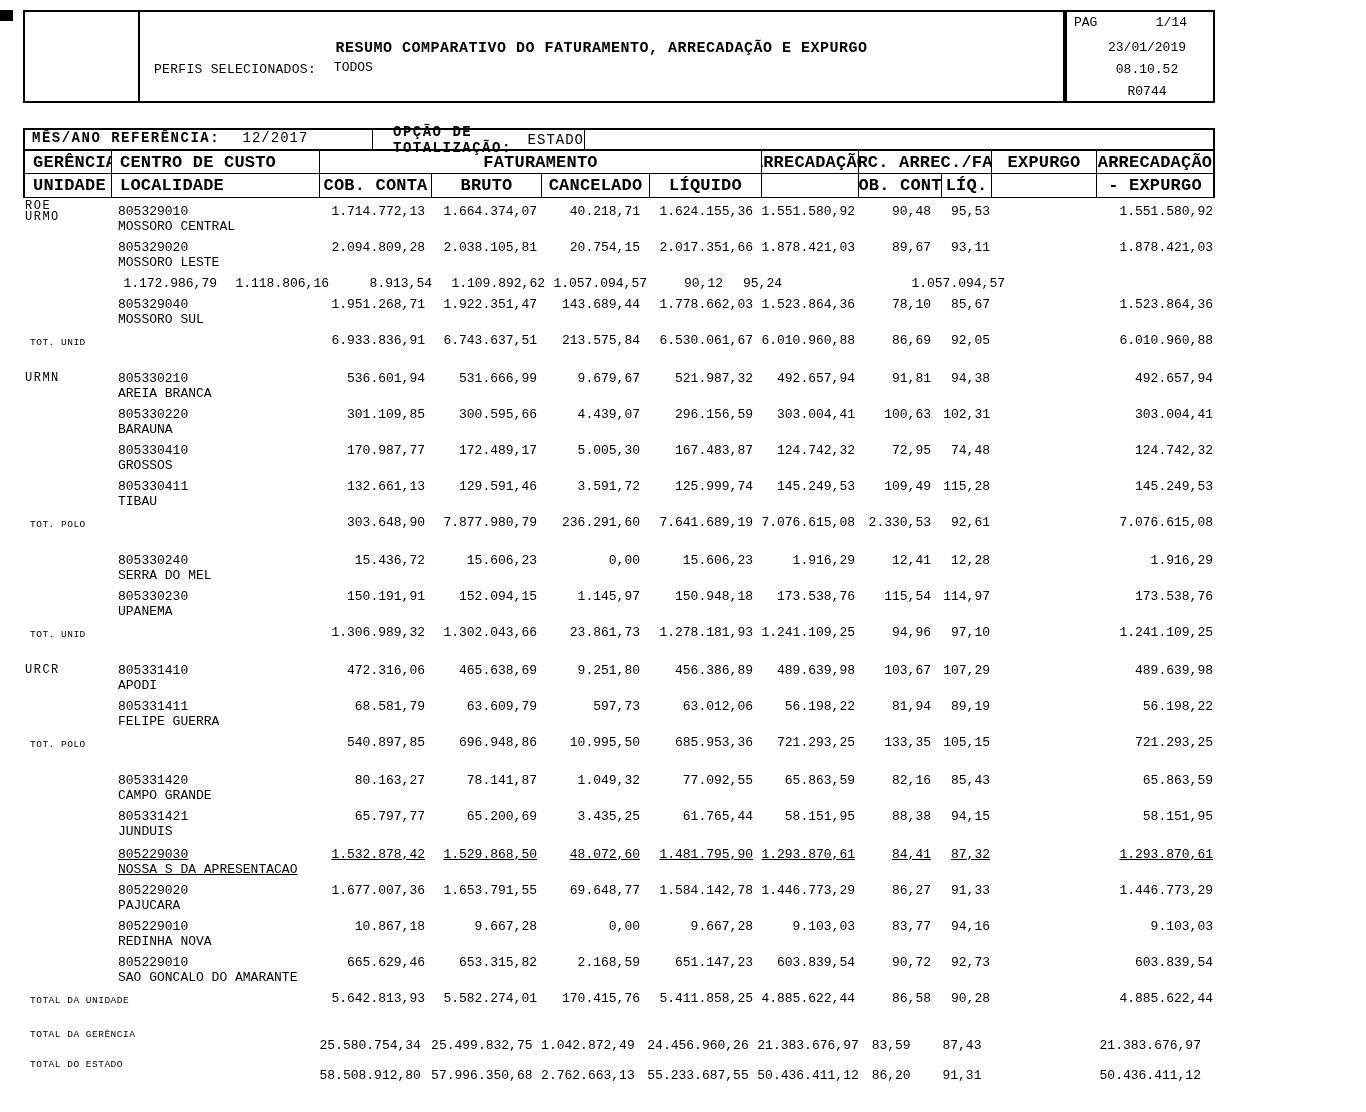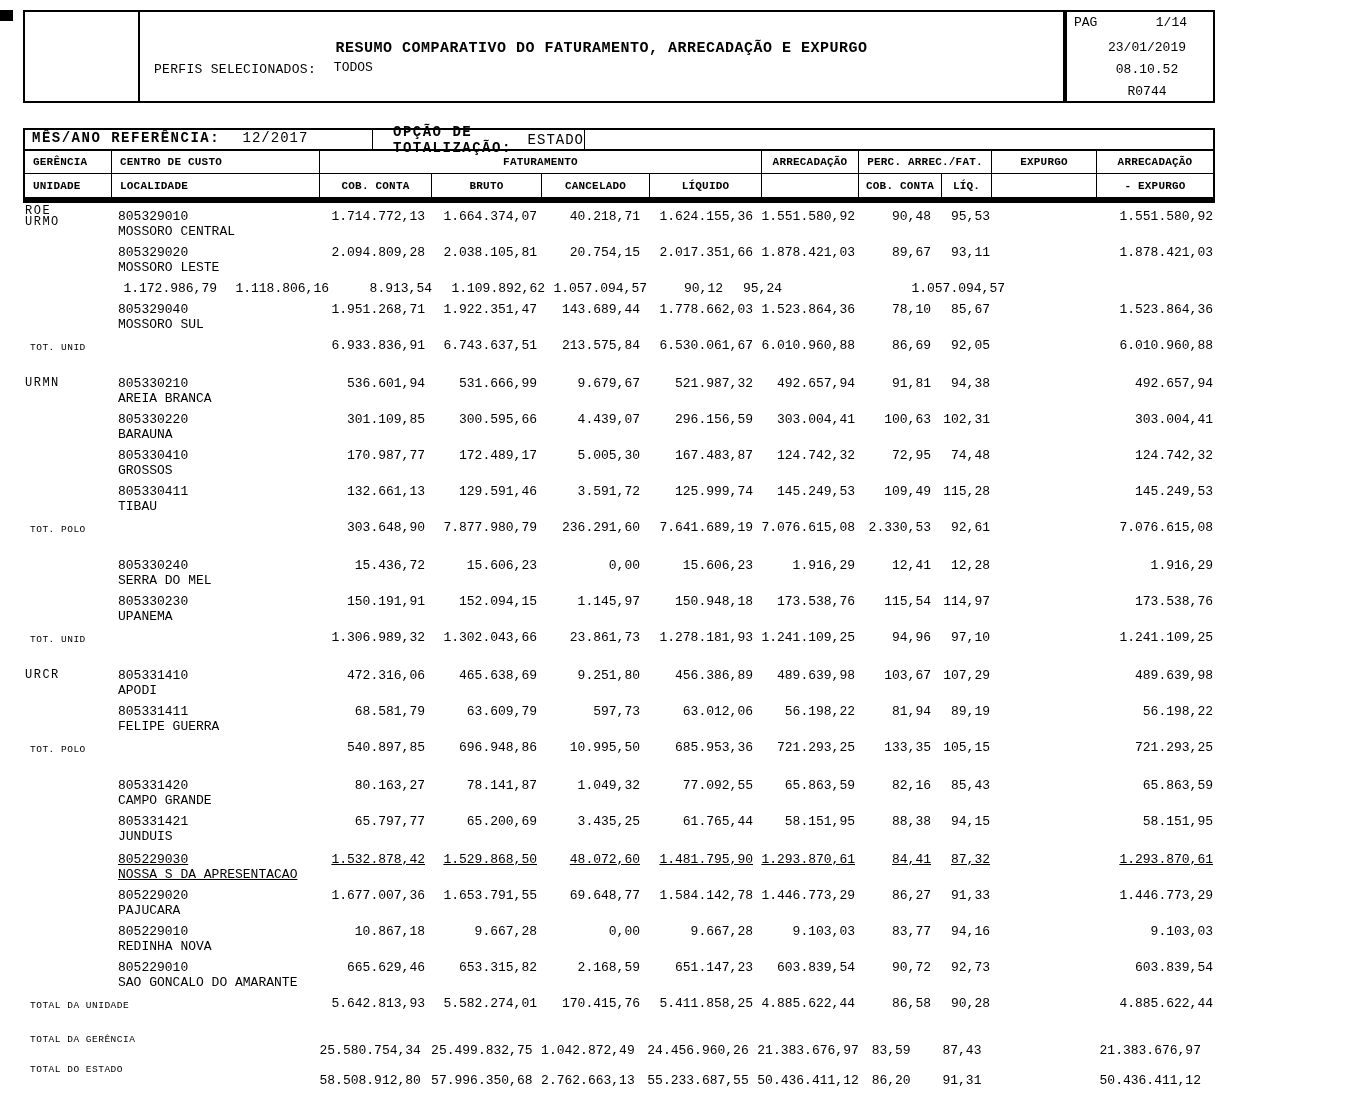--- a/index.html
+++ b/index.html
@@ -24,21 +24,21 @@
 
   
   .ref-row { display:flex; border:2px solid #000; height:23px; margin-top:25px; align-items:flex-start; font-size:14px; }
   .ref-c1 { width:347px; padding-left:7px; }
   .ref-c2 { width:213px; border-left:1px solid #000; border-right:1px solid #000; height:100%; display:flex; align-items:center; padding-left:20px; }
   .ref-c3 { flex:1; height:100%; }
   .ref-lbl { font-weight:bold; letter-spacing:1.5px; }
   .ref-val { margin-left:14px; letter-spacing:1px; }
 
   
-  .thead { border:2px solid #000; border-top:none; border-bottom:6px solid #000000; font-weight:bold; font-size:11px; }
+  .thead { border:2px solid #000; border-top:none; border-bottom:1px solid #000000; font-weight:bold; font-size:17px; }
   .hrow { display:flex; }
   .hc { border-right:1px solid #000; height:23px; display:flex; align-items:center; justify-content:center; white-space:nowrap; overflow:hidden; letter-spacing:.2px; }
   .hrow1 .hc { border-bottom:1px solid #000; }
   .hc.last { border-right:none; flex:1; }
   .hc.left { justify-content:flex-start; padding-left:8px; }
   .w-unit{width:87px;} .w-loc{width:208px;} .w-fat{width:442px;}
   .w-arr{width:97px;} .w-perc{width:133px;} .w-exp{width:105px;} .w-arrexp{width:116px;}
   .w-c1{width:112px;} .w-c2{width:110px;} .w-c3{width:108px;} .w-c4{width:112px;}
   .w-p1{width:83px;} .w-p2{width:50px;}
 

